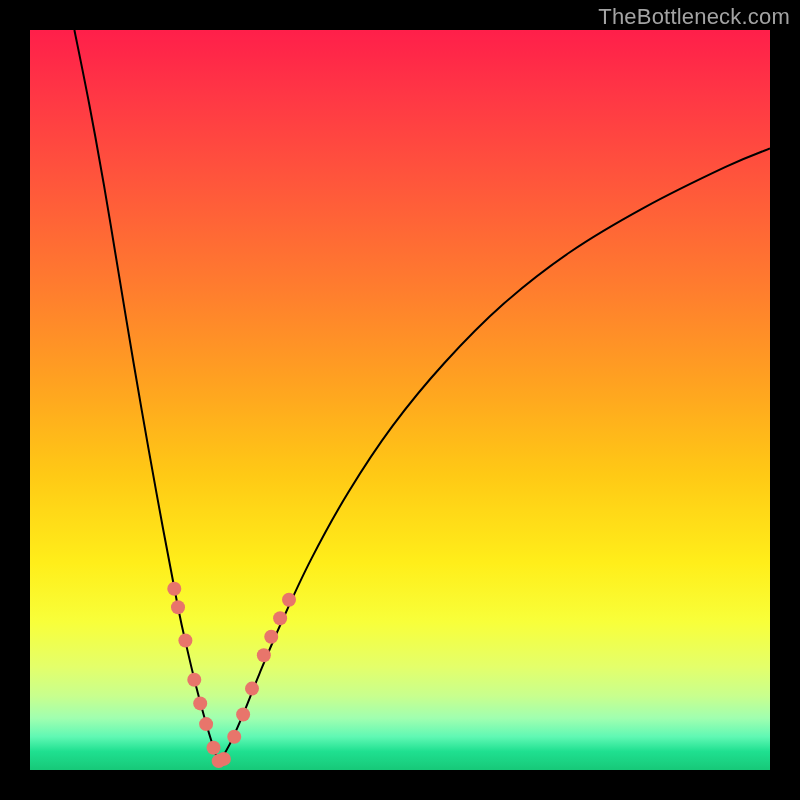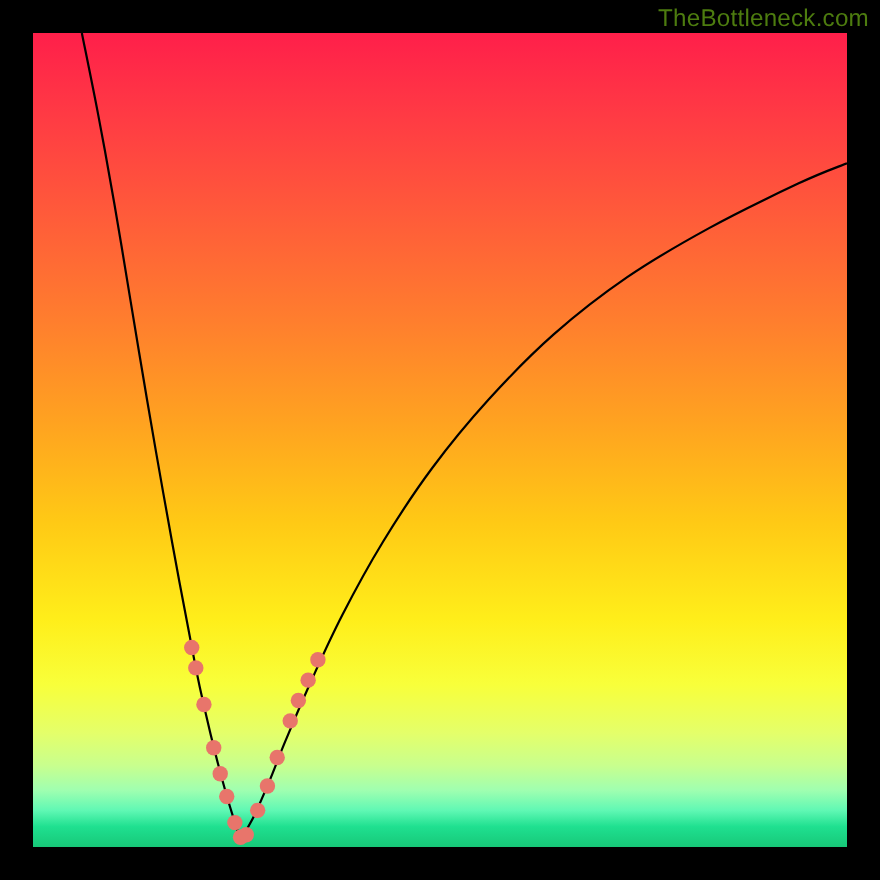--- a/index.html
+++ b/index.html
@@ -20,21 +20,21 @@
     overflow: hidden;
   }
   .gradient {
     position: absolute;
     left: 0; top: 0; right: 0; bottom: 0;
   }
   .watermark {
     position: absolute;
     top: 4px;
     right: 10px;
-    color: #4d7c0f;
+    color: #a3a3a3;
     font-size: 22px;
     font-weight: 500;
     letter-spacing: 0.2px;
     user-select: none;
     text-align: right;
   }
   svg.curve {
     position: absolute;
     left: 0; top: 0;
     width: 740px;

